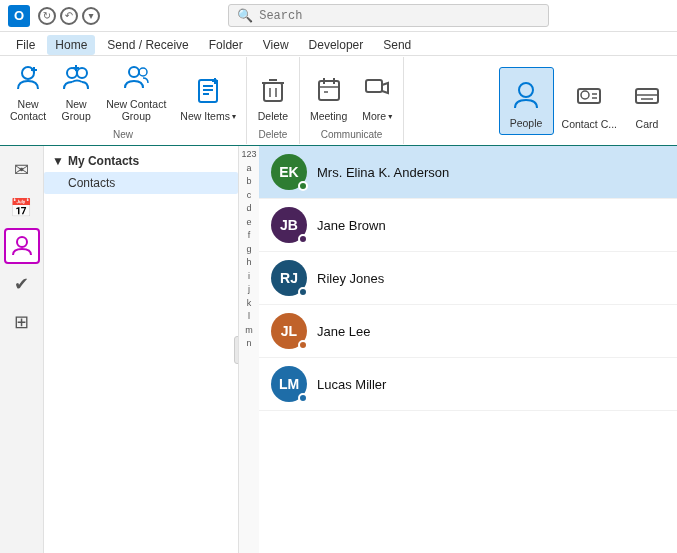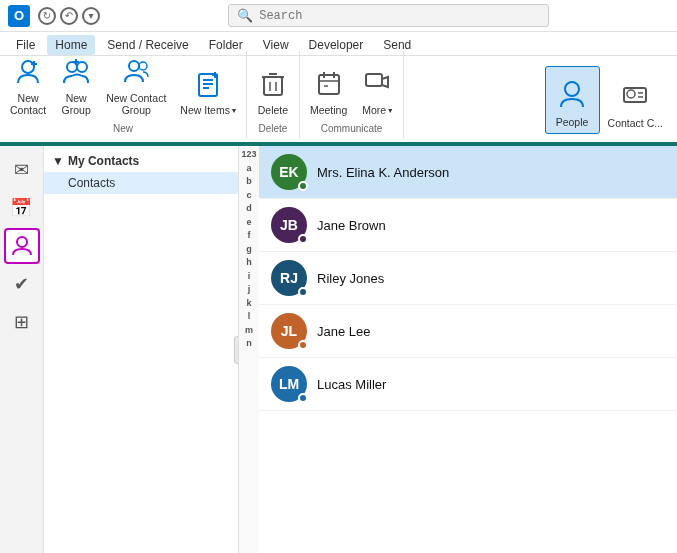--- a/index.html
+++ b/index.html
@@ -62,23 +62,23 @@
       cursor: pointer;
       color: #333;
       border-radius: 3px;
     }
     .menu-item.active { background: #d0e7f8; }
 
     
     .ribbon {
       height: 90px;
       background: #fff;
-      border-bottom: 4px solid #0f766e;
-      display: flex;
-      align-items: flex-end;
+      border-bottom: 1px solid #0f766e;
+      display: flex;
+      align-items: center;
       padding: 4px 0;
     }
     .ribbon-section {
       display: flex;
       flex-direction: column;
       align-items: stretch;
       border-right: 1px solid #e0e0e0;
       padding: 2px 4px;
     }
     .ribbon-section:last-child { border-right: none; }
@@ -198,21 +198,20 @@
     .alpha-sidebar {
       width: 20px;
       background: #f9f9f9;
       display: flex;
       flex-direction: column;
       align-items: center;
       padding: 2px 0;
       font-size: 9px;
       color: #555;
       overflow: hidden;
-      font-weight: bold;
     }
     .alpha-item { line-height: 1.5; cursor: pointer; }
 
     
     .contacts-panel {
       flex: 1;
       background: #fff;
       overflow-y: auto;
     }
     .contact-item {
@@ -389,20 +388,30 @@
       <div class="ribbon-btn" style="min-width:60px">
         <div class="ribbon-btn-icon">
           <svg width="30" height="30" viewBox="0 0 30 30">
             <rect x="4" y="8" width="22" height="14" rx="2" fill="none" stroke="#555" stroke-width="2"></rect>
             <circle cx="11" cy="14" r="4" fill="none" stroke="#555" stroke-width="1.5"></circle>
             <line x1="18" y1="13" x2="23" y2="13" stroke="#555" stroke-width="1.5"></line>
             <line x1="18" y1="17" x2="23" y2="17" stroke="#555" stroke-width="1.5"></line>
           </svg>
         </div>
         <div class="ribbon-btn-label">Contact C...</div>
+      </div>
+      <div class="ribbon-btn" style="min-width:44px">
+        <div class="ribbon-btn-icon">
+          <svg width="30" height="30" viewBox="0 0 30 30">
+            <rect x="4" y="8" width="22" height="14" rx="2" fill="none" stroke="#555" stroke-width="2"></rect>
+            <line x1="4" y1="14" x2="26" y2="14" stroke="#555" stroke-width="1.5"></line>
+            <line x1="9" y1="18" x2="21" y2="18" stroke="#555" stroke-width="1.5"></line>
+          </svg>
+        </div>
+        <div class="ribbon-btn-label">Card</div>
       </div>
     </div>
   </div>
 </div>
 
 <div class="app-layout">
 
   <div class="nav-sidebar">
     <div class="nav-item">✉</div>
     <div class="nav-item">📅</div>

